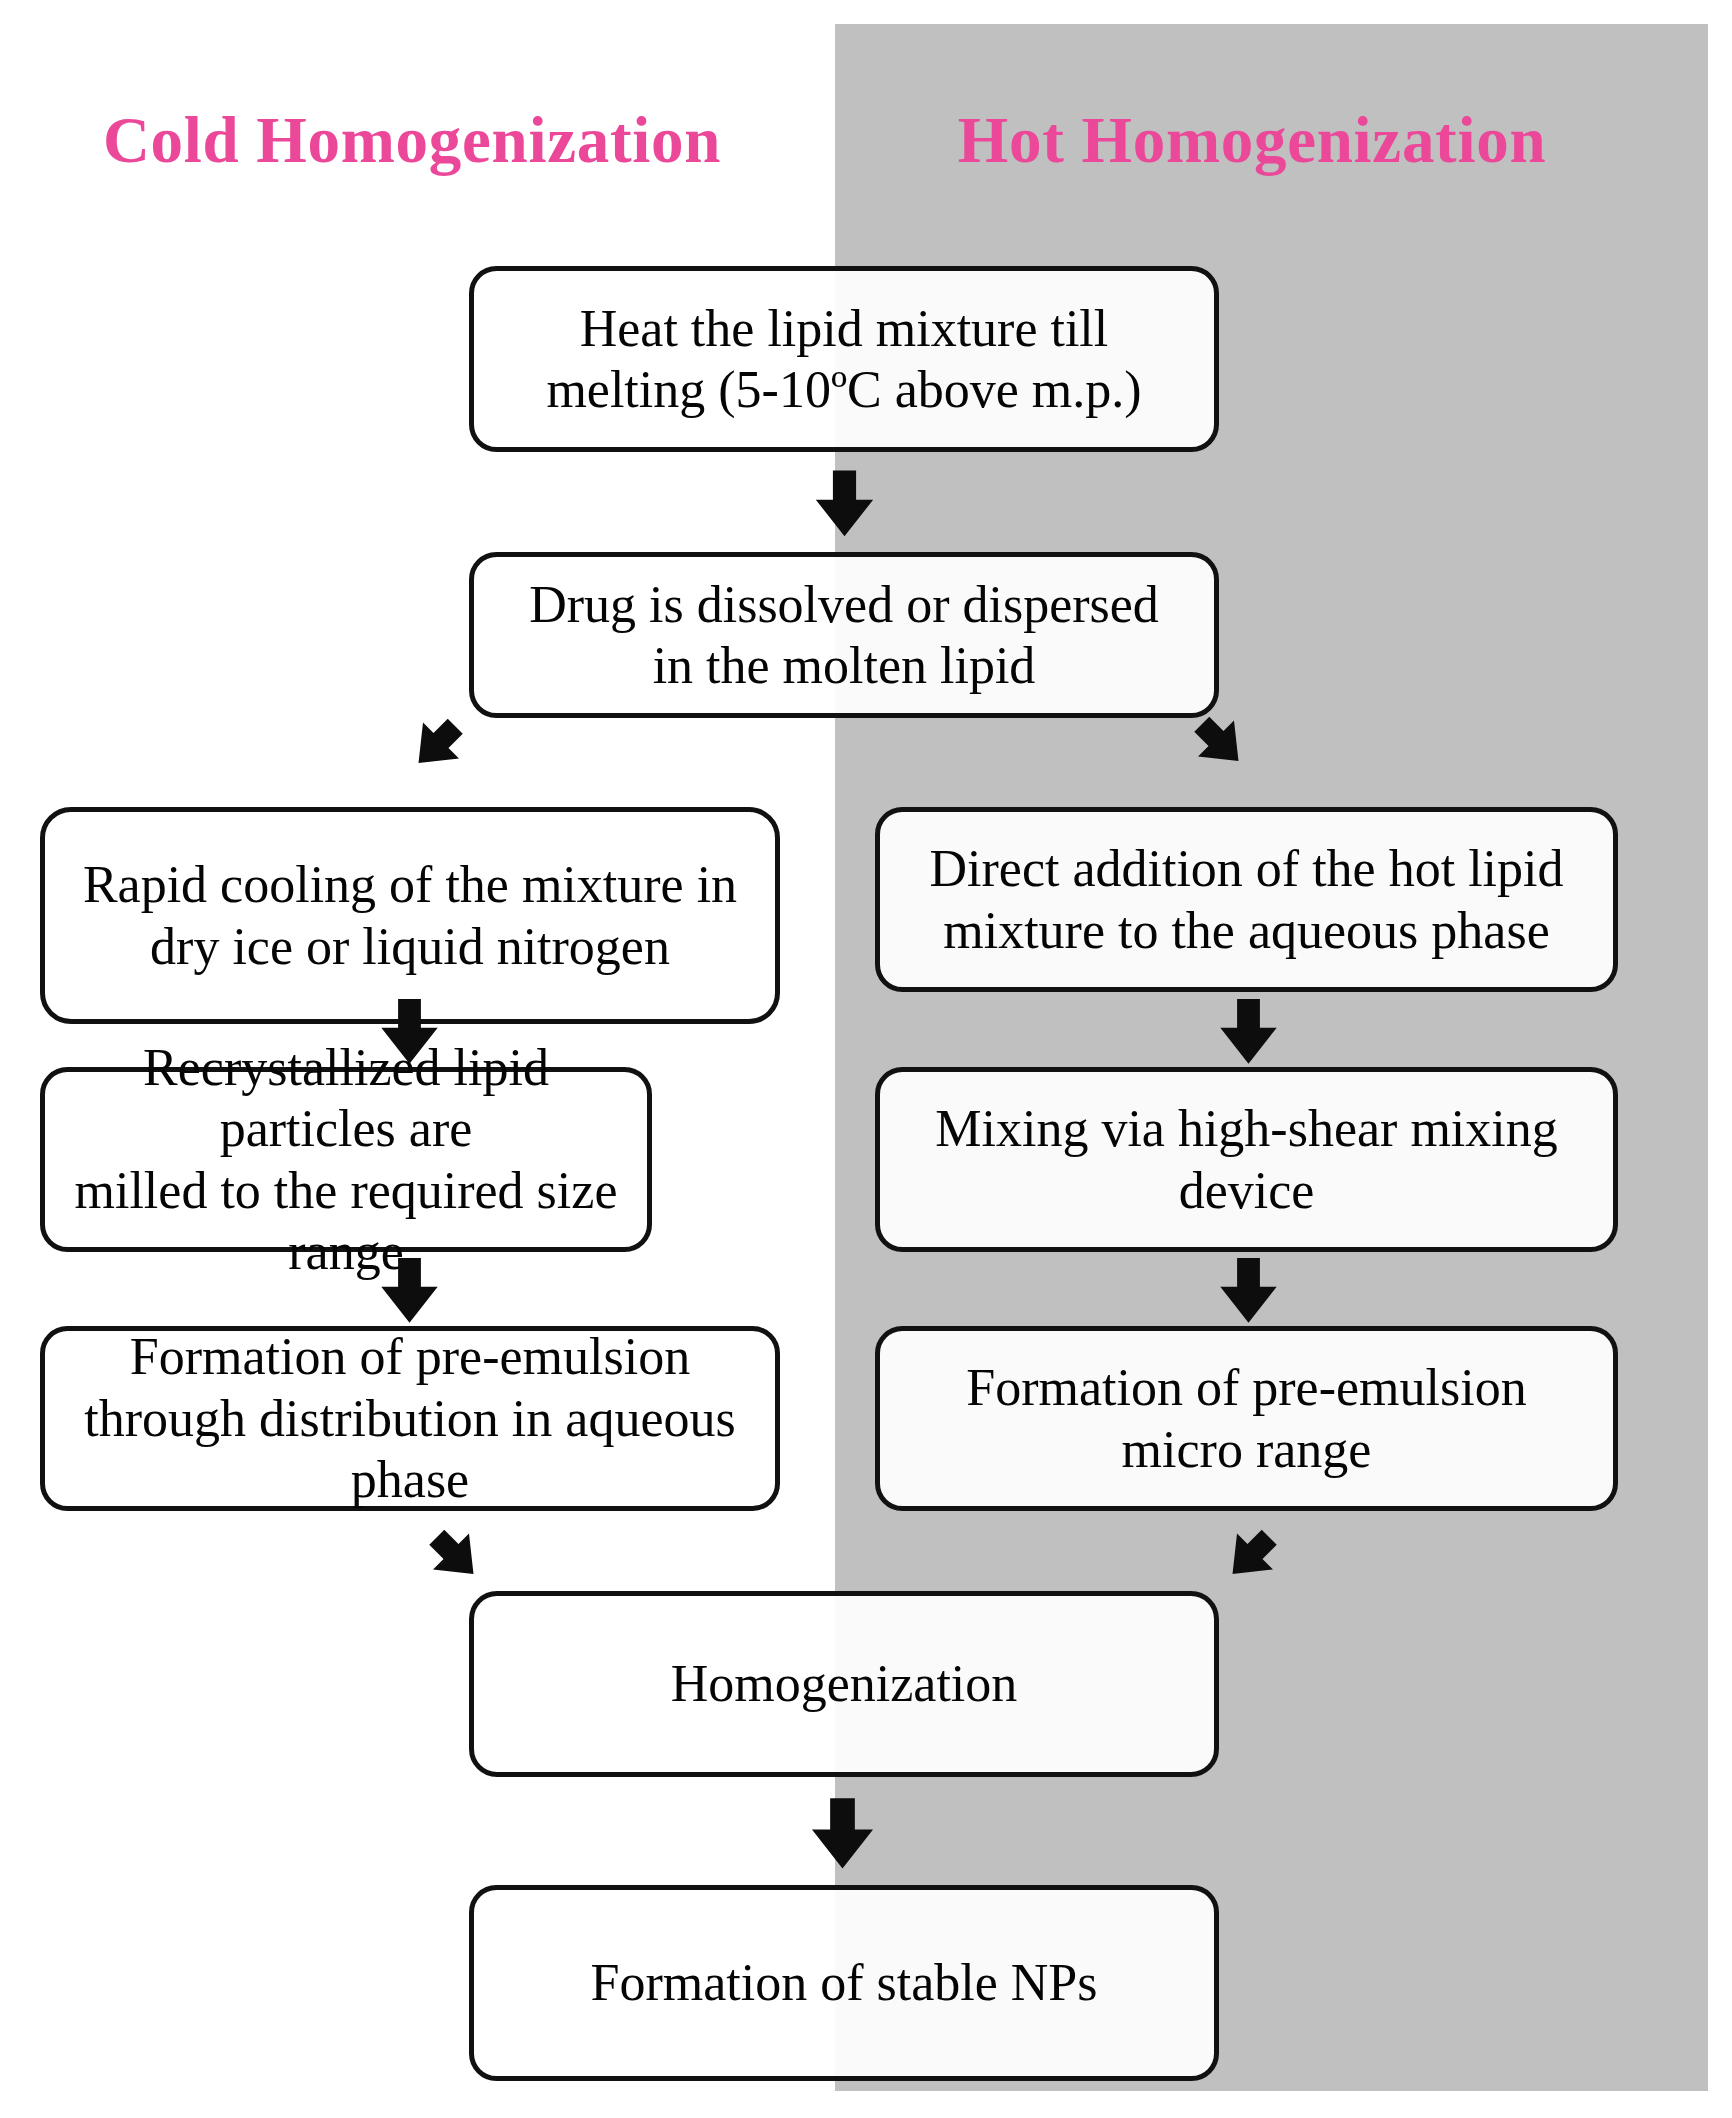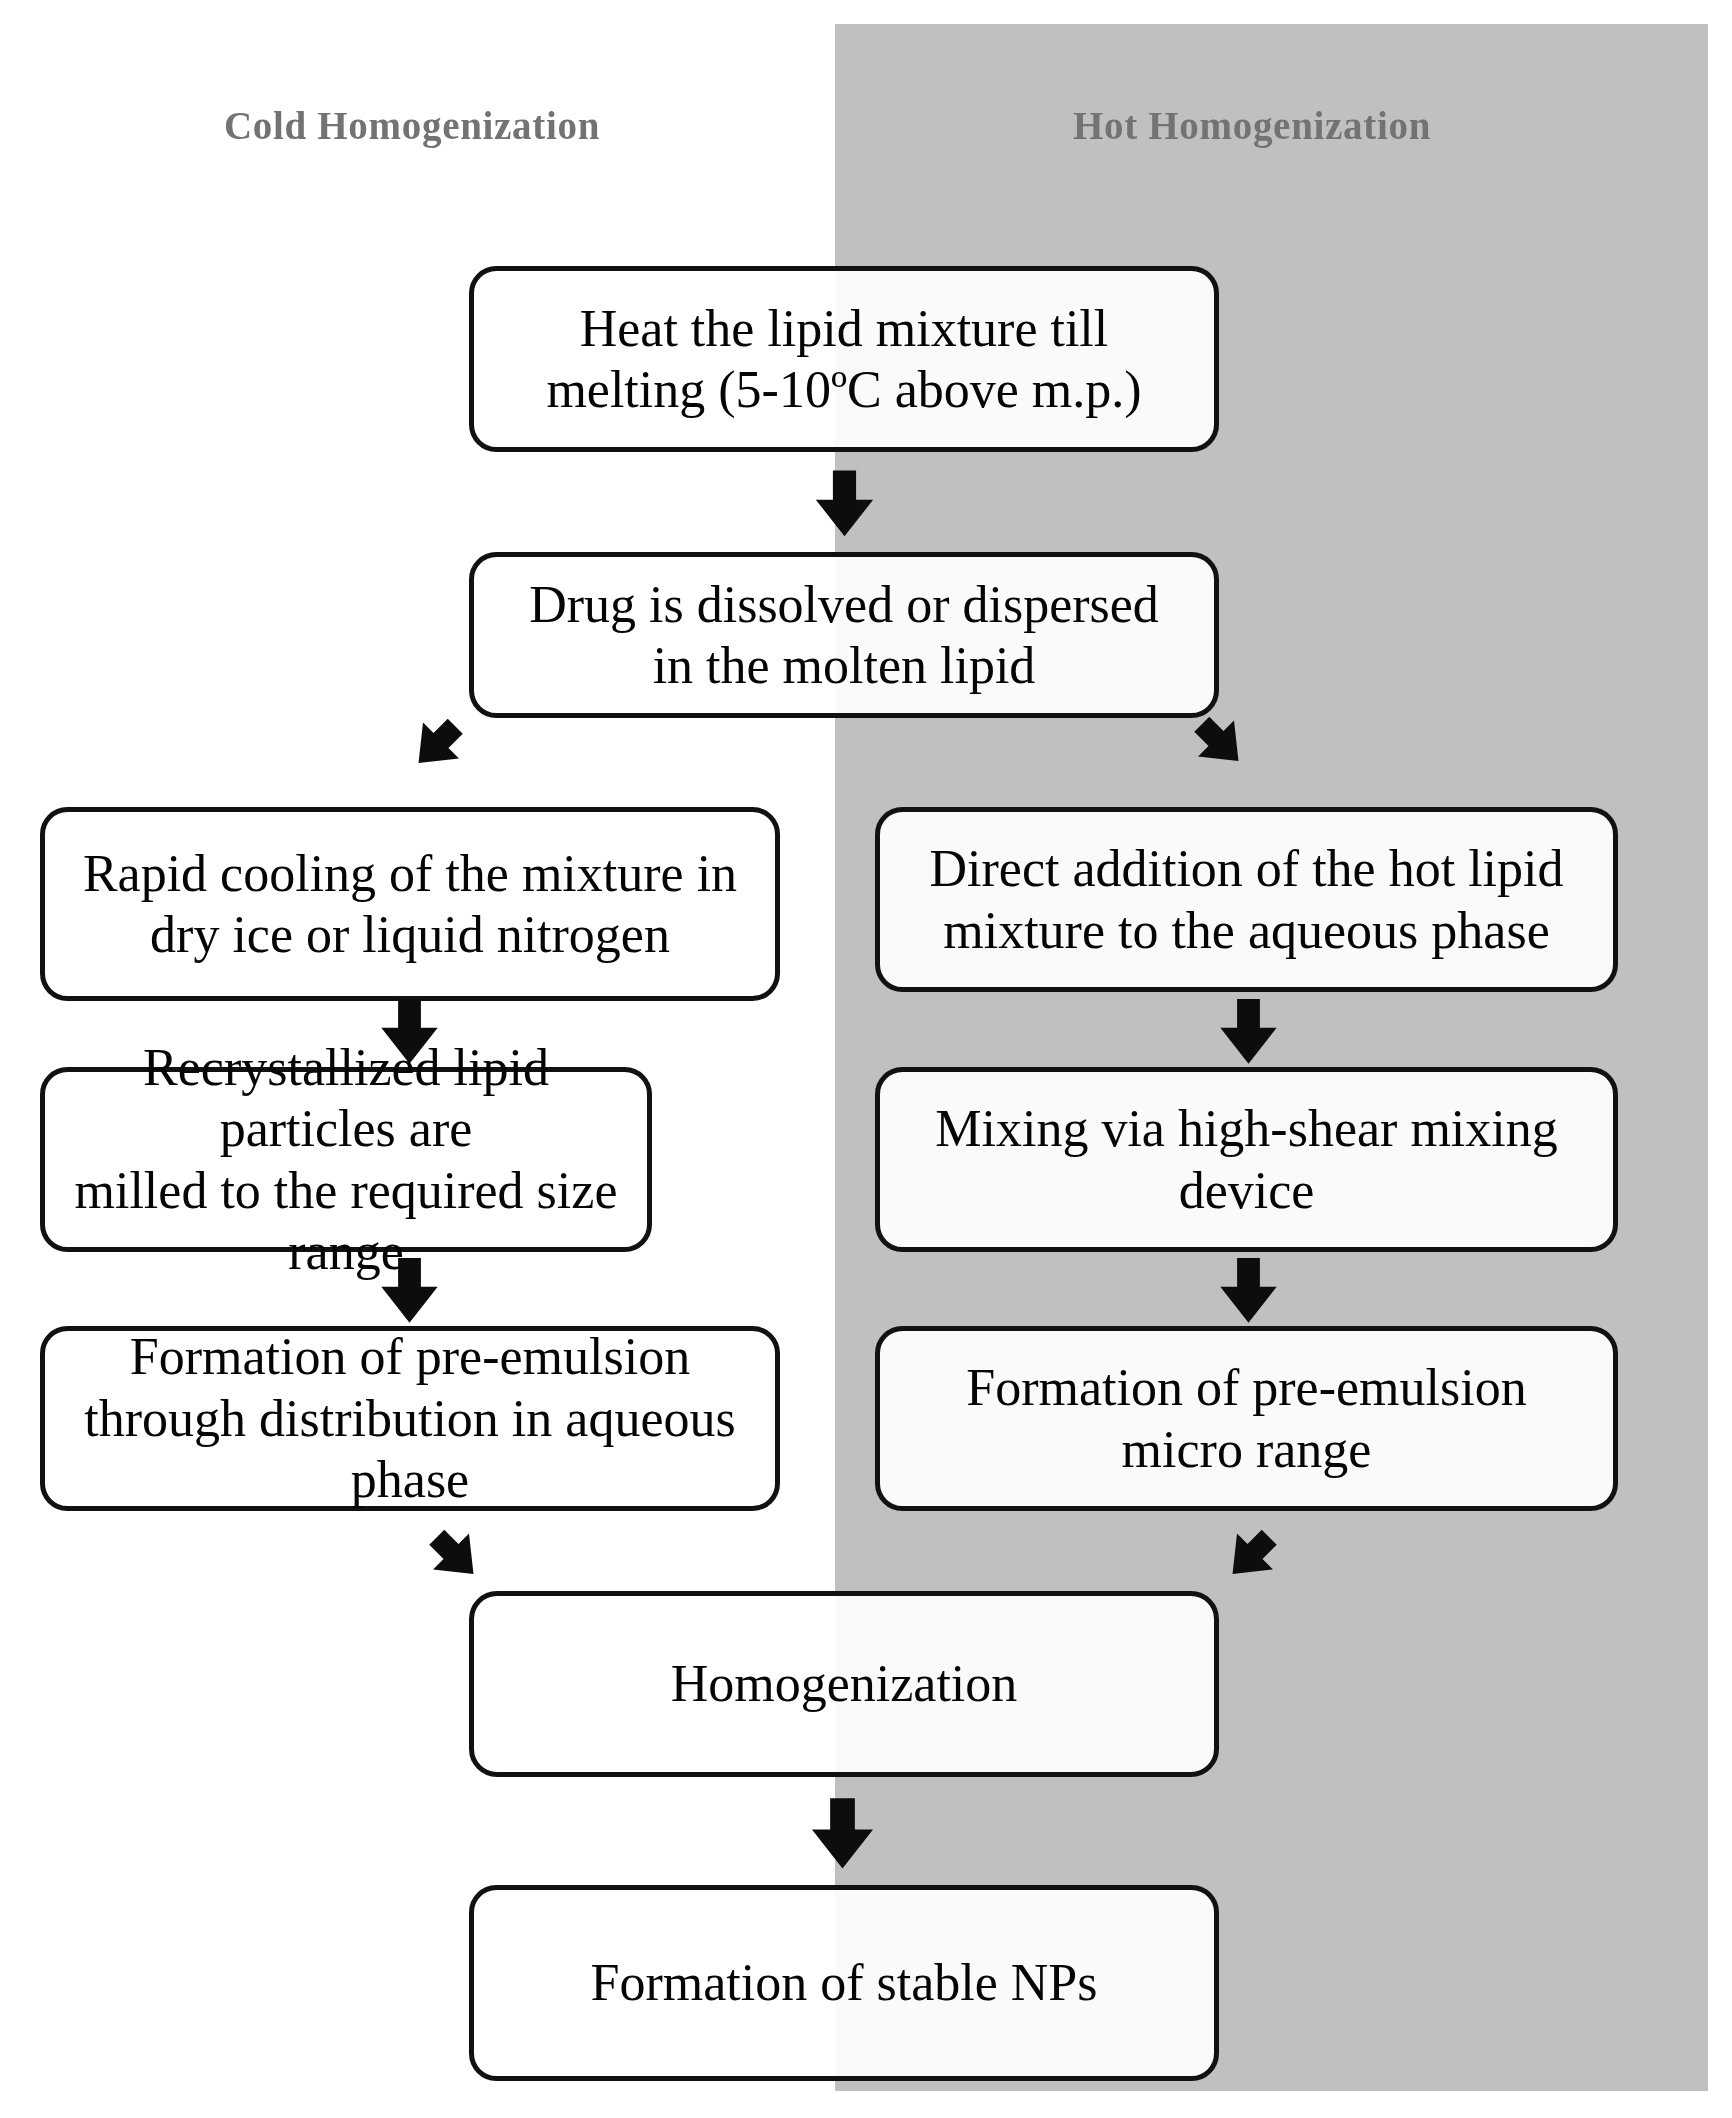--- a/index.html
+++ b/index.html
@@ -16,23 +16,23 @@
     left: 835px; top: 24px;
     width: 873px; height: 2067px;
     background: #c0c0c0;
   }
   .col-header {
     position: absolute;
     top: 105px;
     width: 722px;
     text-align: center;
     font-weight: bold;
-    font-size: 39px;
+    font-size: 65px;
     line-height: 1.1;
-    color: #737373;
+    color: #ec4899;
     letter-spacing: 0.7px;
   }
   .col-header.cold { left: 51px; }
   .col-header.hot  { left: 891px; }
   .node {
     position: absolute;
     box-sizing: border-box;
     background: rgba(255,255,255,0.92);
     border: 5.8px solid #111111;
     border-radius: 27.4px;
@@ -45,21 +45,21 @@
     color: #050505;
     white-space: pre-line;
     padding: 11px 20px;
   }
   
   .n-heat  { left: 469px;  top: 266px;  width: 750px; height: 186px; }
   .n-drug  { left: 469px;  top: 552px;  width: 750px; height: 166px; }
   .n-homog { left: 469px;  top: 1591px; width: 750px; height: 186px; border-radius: 28px; }
   .n-nps   { left: 469px;  top: 1885px; width: 750px; height: 196px; }
   
-  .n-cold1 { left: 40px;   top: 807px; width: 740px; height: 194px; }
+  .n-cold1 { left: 40px;   top: 807px; width: 740px; height: 217px; border-radius: 31px; }
   .n-cold2 { left: 40px;   top: 1067px; width: 612px; height: 185px; }
   .n-cold3 { left: 40px;   top: 1326px; width: 740px; height: 185px; }
   
   .n-hot1  { left: 875px; top: 807px; width: 743px; height: 185px; }
   .n-hot2  { left: 875px; top: 1067px; width: 743px; height: 185px; }
   .n-hot3  { left: 875px; top: 1326px; width: 743px; height: 185px; }
   .arrow { position: absolute; }
   .arrow svg { display: block; }
   
   .a-heat-drug  { left: 814px; top: 468px;  }

